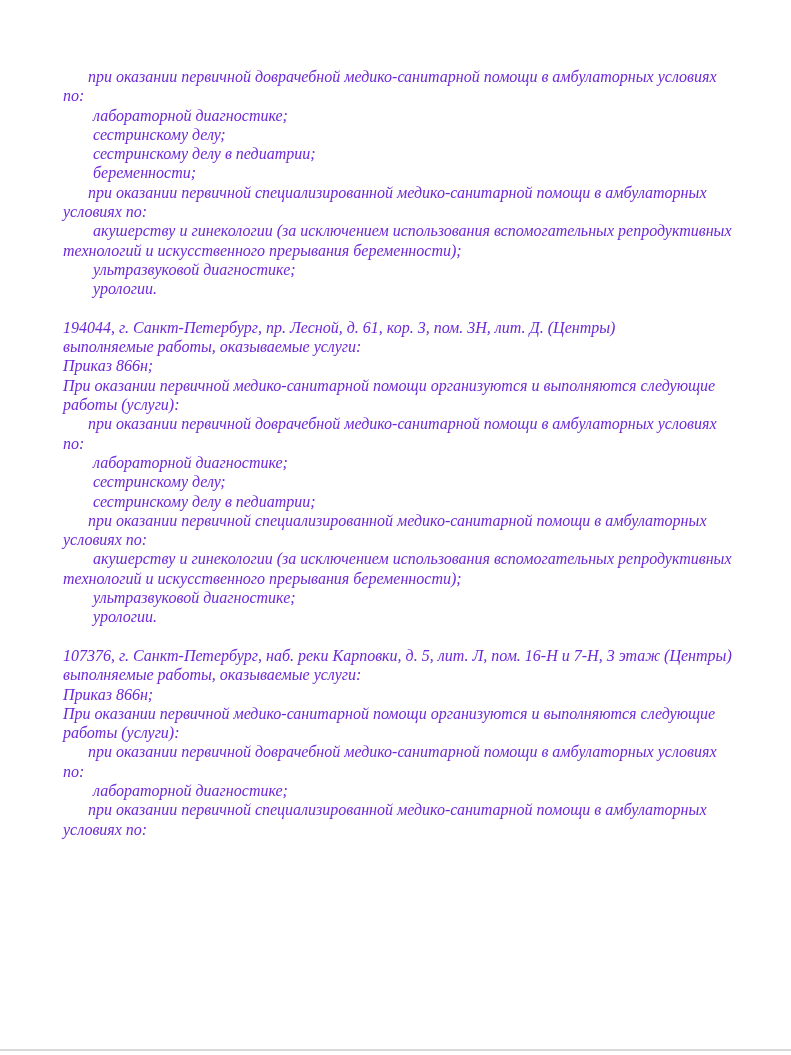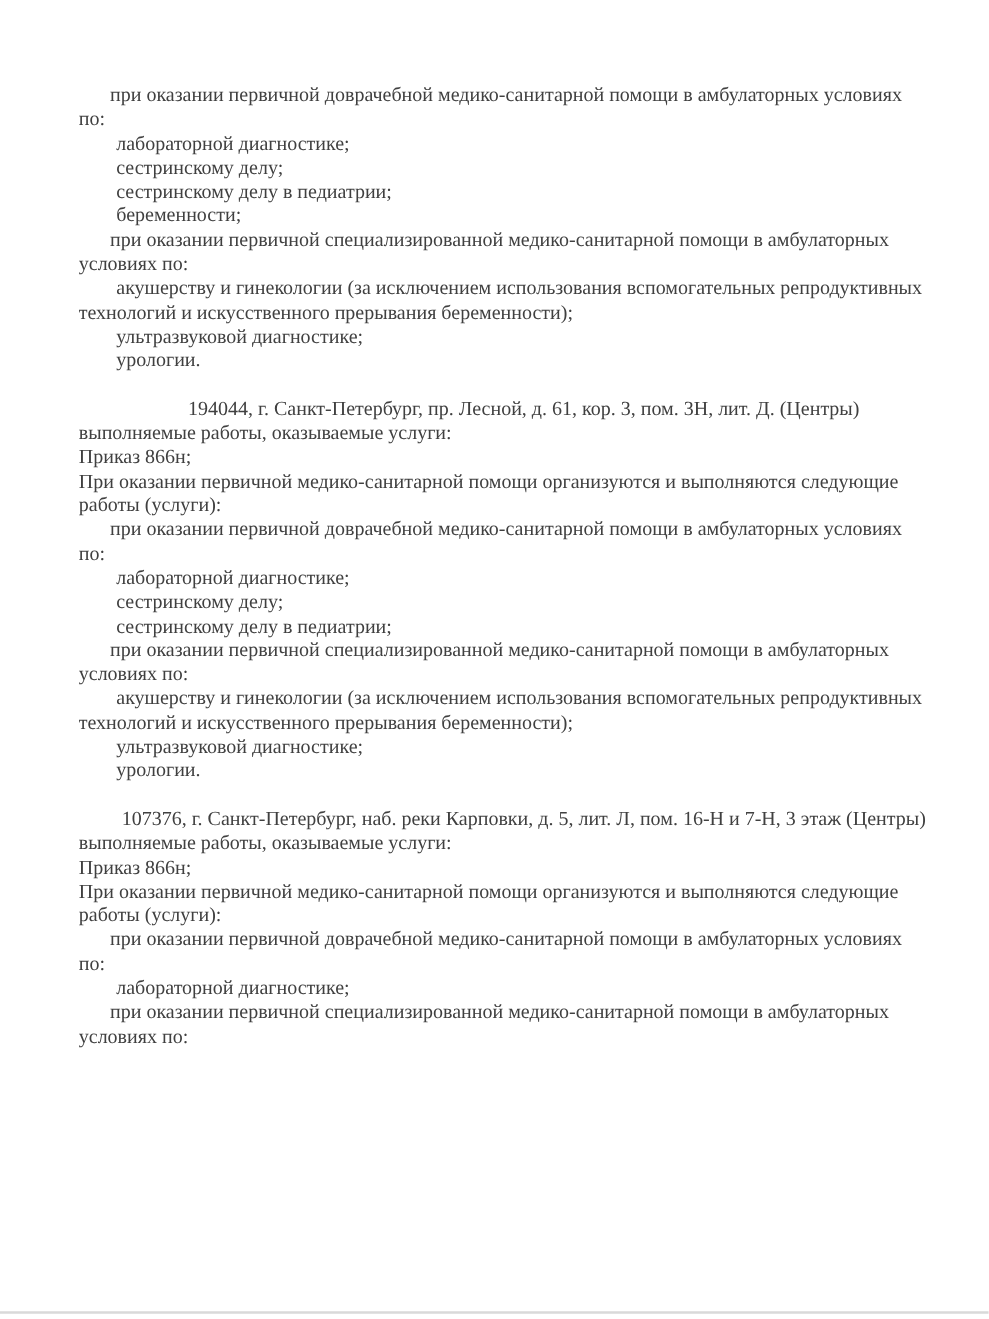--- a/index.html
+++ b/index.html
@@ -21,35 +21,35 @@
     width: 712px;
     font-size: 16px;
     line-height: 19.3px;
     color: #1a1a1a;
   }
   .line {
     white-space: nowrap;
   }
   .ind-level1 { padding-left: 25px; }   
   .ind-level2 { padding-left: 30px; }   
-  .gap { margin-top: 19.3px; text-align: center; }          
+  .gap { margin-top: 19.3px; }          
   .bottom-divider {
     position: absolute;
     left: 0;
     top: 1049px;
     width: 791px;
     height: 2px;
     background: #d9d9d9;
   }
 </style>
 </head>
 <body style="background: rgb(255, 255, 255);">
 
 <div class="page-root">
-  <main class="doc" style="color: #404040;">
+  <main class="doc" style="color: #6d28d9; font-style: italic;">
       <div class="line ind-level1">при оказании первичной доврачебной медико-санитарной помощи в амбулаторных условиях</div>
       <div class="line">по:</div>
       <div class="line ind-level2">лабораторной диагностике;</div>
       <div class="line ind-level2">сестринскому делу;</div>
       <div class="line ind-level2">сестринскому делу в педиатрии;</div>
       <div class="line ind-level2">беременности;</div>
       <div class="line ind-level1">при оказании первичной специализированной медико-санитарной помощи в амбулаторных</div>
       <div class="line">условиях по:</div>
       <div class="line ind-level2">акушерству и гинекологии (за исключением использования вспомогательных репродуктивных</div>
       <div class="line">технологий и искусственного прерывания беременности);</div>

